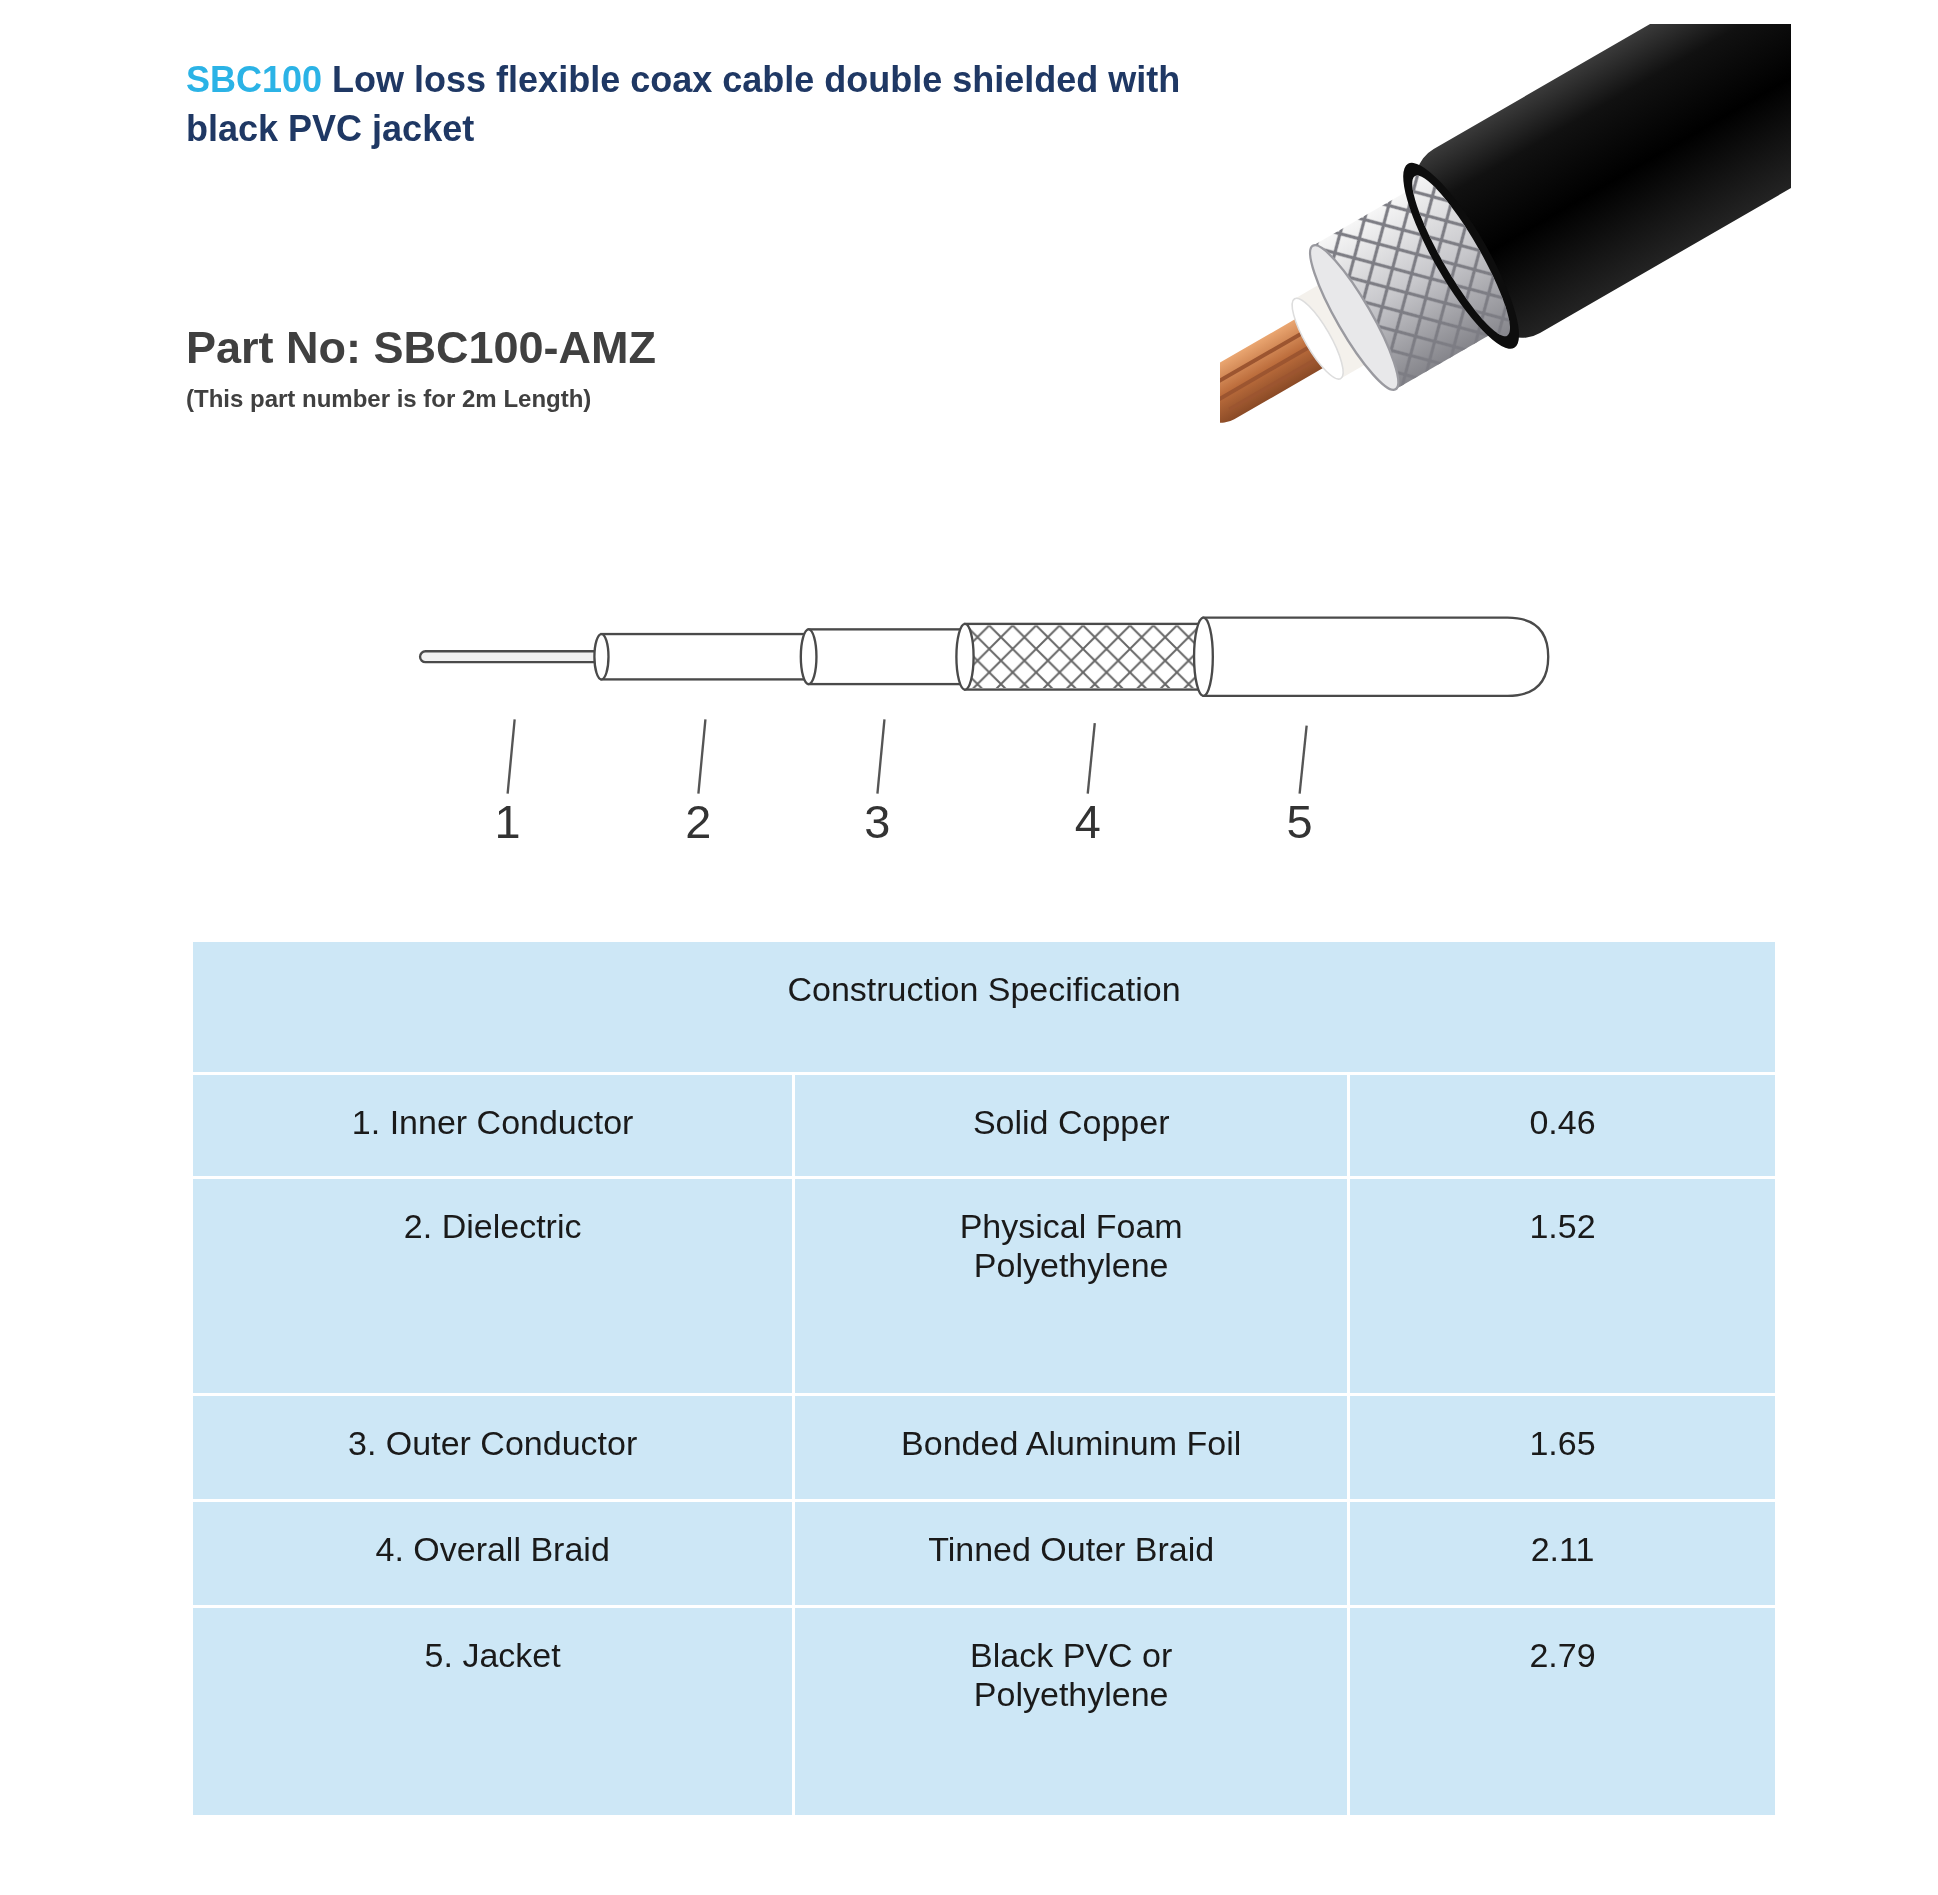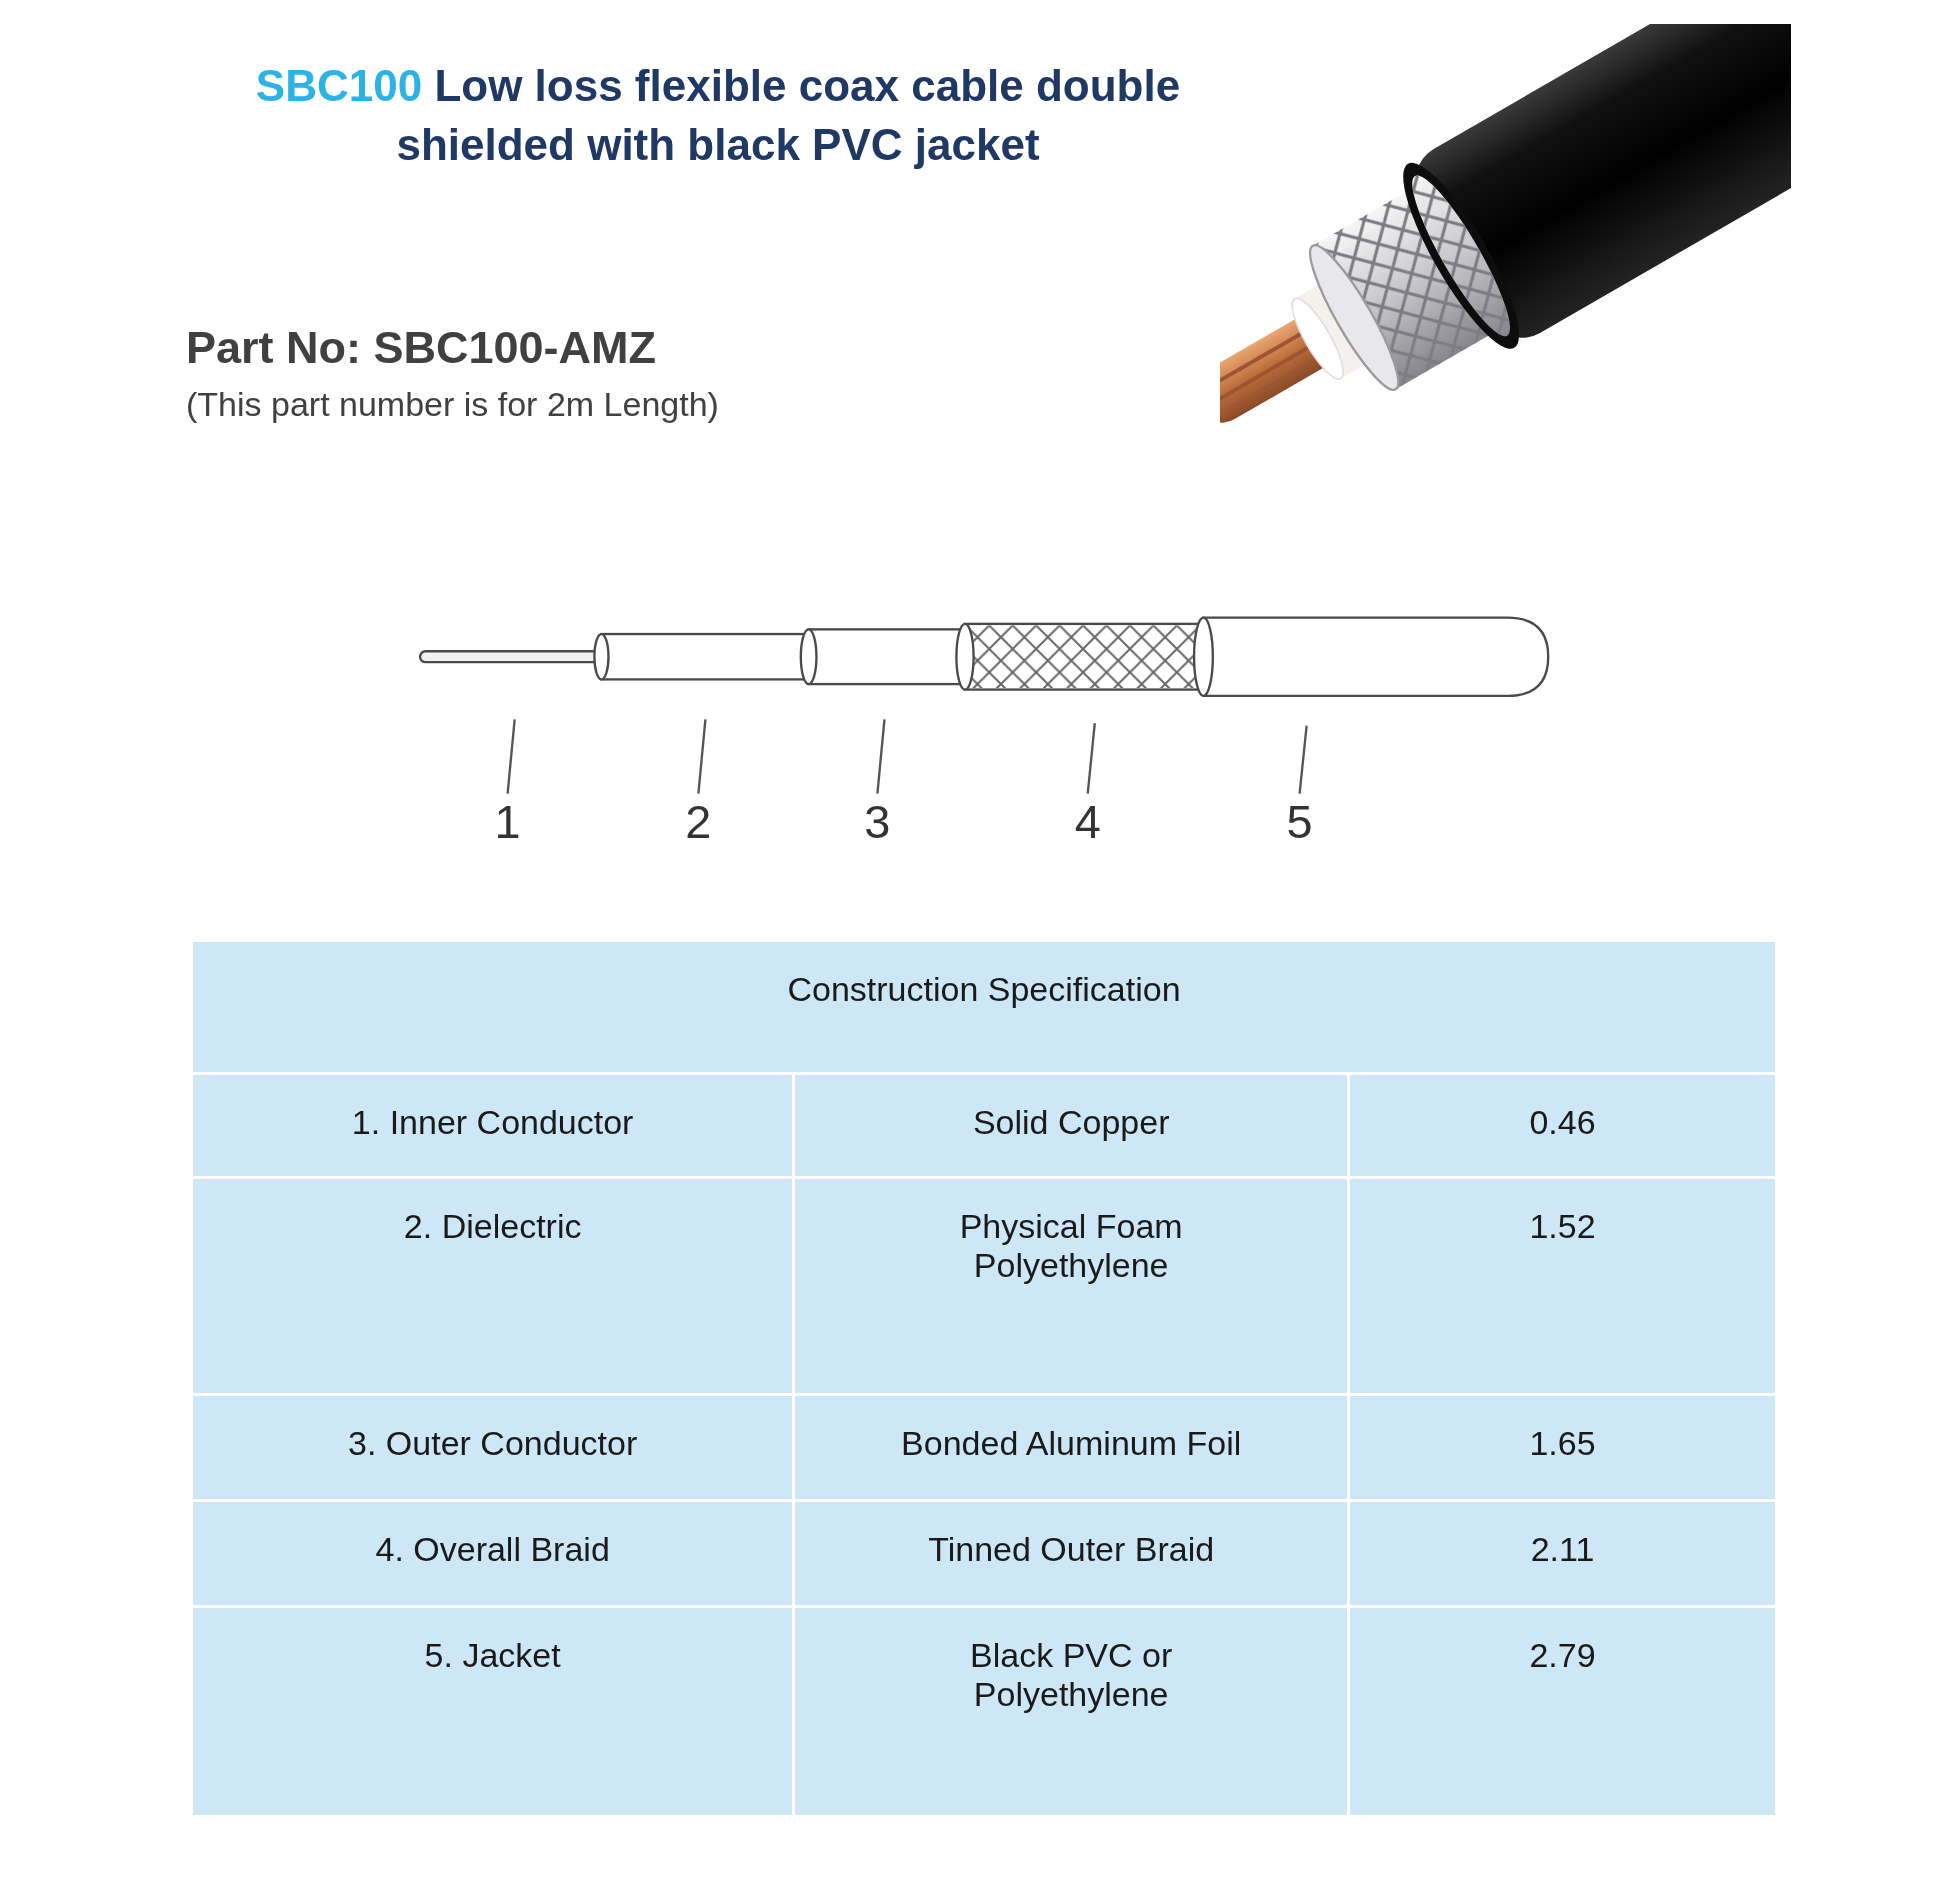--- a/index.html
+++ b/index.html
@@ -8,28 +8,28 @@
     background:#ffffff;
     font-family:"Liberation Sans", sans-serif;
     position:relative;
     overflow:hidden;
     color:#1a1a1a;
   }
 
   
   .title-block {
     position:absolute; left:186px; top:56px; width:1064px;
-    font-size:44px; font-weight:bold; color:#1f3864; line-height:1.35;text-align:center;
+    font-size:36px; font-weight:bold; color:#1f3864; line-height:1.35;
   }
   .brand { color:#2bb3e6; }
 
   
   .part-block { position:absolute; left:186px; top:322px; color:#404040; }
   .part-no  { font-size:45px; font-weight:bold; }
-  .part-note{ font-size:34px; font-weight:normal; margin-top:11px; }
+  .part-note{ font-size:24px; font-weight:bold; margin-top:11px; }
 
   
   .photo { position:absolute; left:1220px; top:23.5px; width:571px; height:422px; }
 
   
   .diagram { position:absolute; left:391px; top:602px; width:1173px; height:258px; }
   .diagram text { font-family:"Liberation Sans", sans-serif; font-size:60px; fill:#333; }
 
   
   table.spec {

